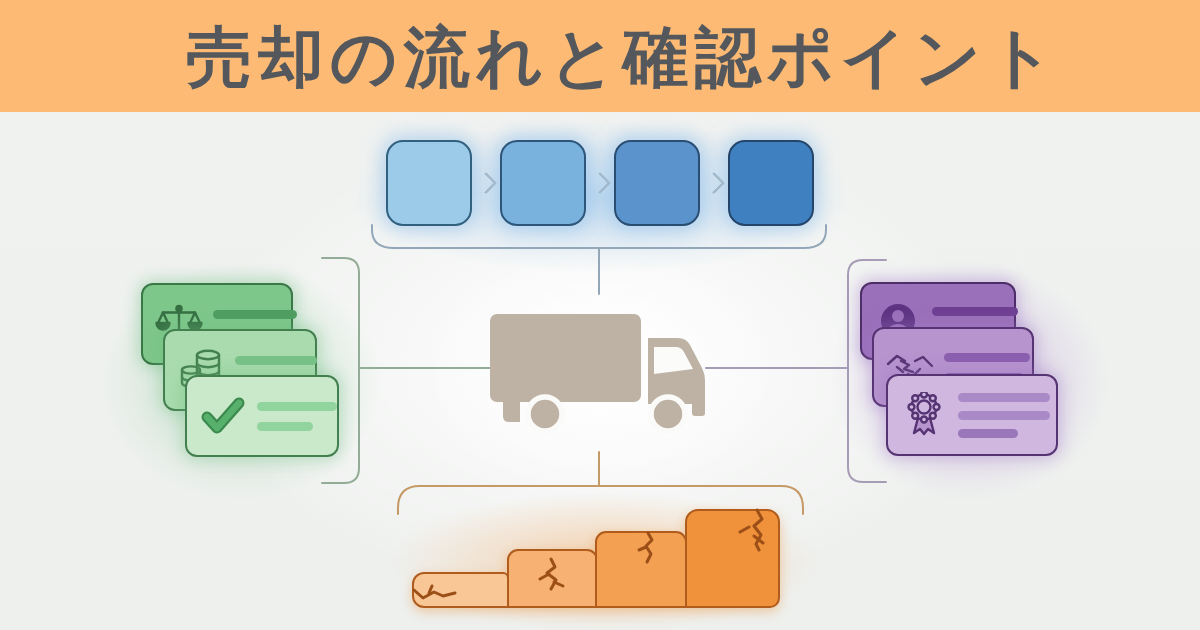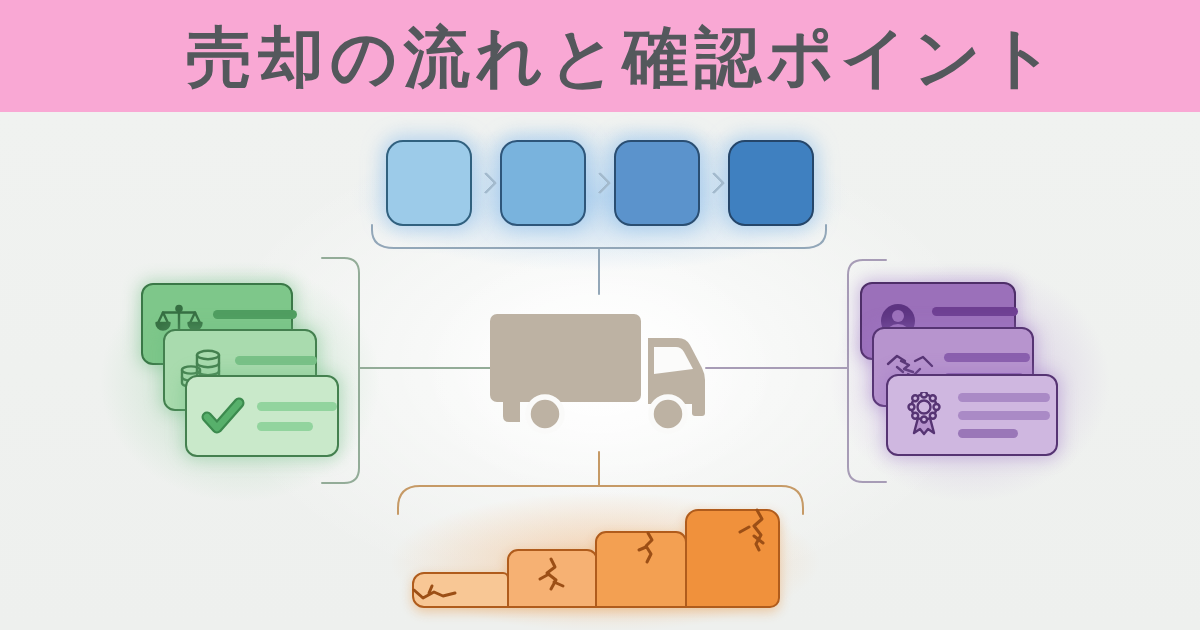--- a/index.html
+++ b/index.html
@@ -2,21 +2,21 @@
 <html><head>
 <meta charset="utf-8">
 <style>
   * { margin:0; padding:0; box-sizing:border-box; }
   html,body { width:1200px; height:630px; }
   body { font-family:"DejaVu Sans","Liberation Sans",sans-serif; background:#ffffff; }
   #stage { position:relative; width:1200px; height:630px; overflow:hidden; background:#ffffff; }
 
   
   #header { position:absolute; left:0; top:0; width:1200px; height:112px;
-            background:#f9a8d4; display:flex; align-items:center; justify-content:center;padding-left:47px; }
+            background:#fdba74; display:flex; align-items:center; justify-content:center;padding-left:47px; }
   #title { font-size:66px; font-weight:800; color:#54585c; letter-spacing:6px;
            white-space:nowrap; transform:translateY(2px); }
 
   
   #diagram { position:absolute; left:0; top:112px; width:1200px; height:518px;
              background:
                radial-gradient(ellipse 560px 340px at 600px 250px, rgba(255,255,255,.95), rgba(255,255,255,0) 70%),
                linear-gradient(#f0f2f0,#eef0ee); }
 
   .glow { position:absolute; pointer-events:none; }

